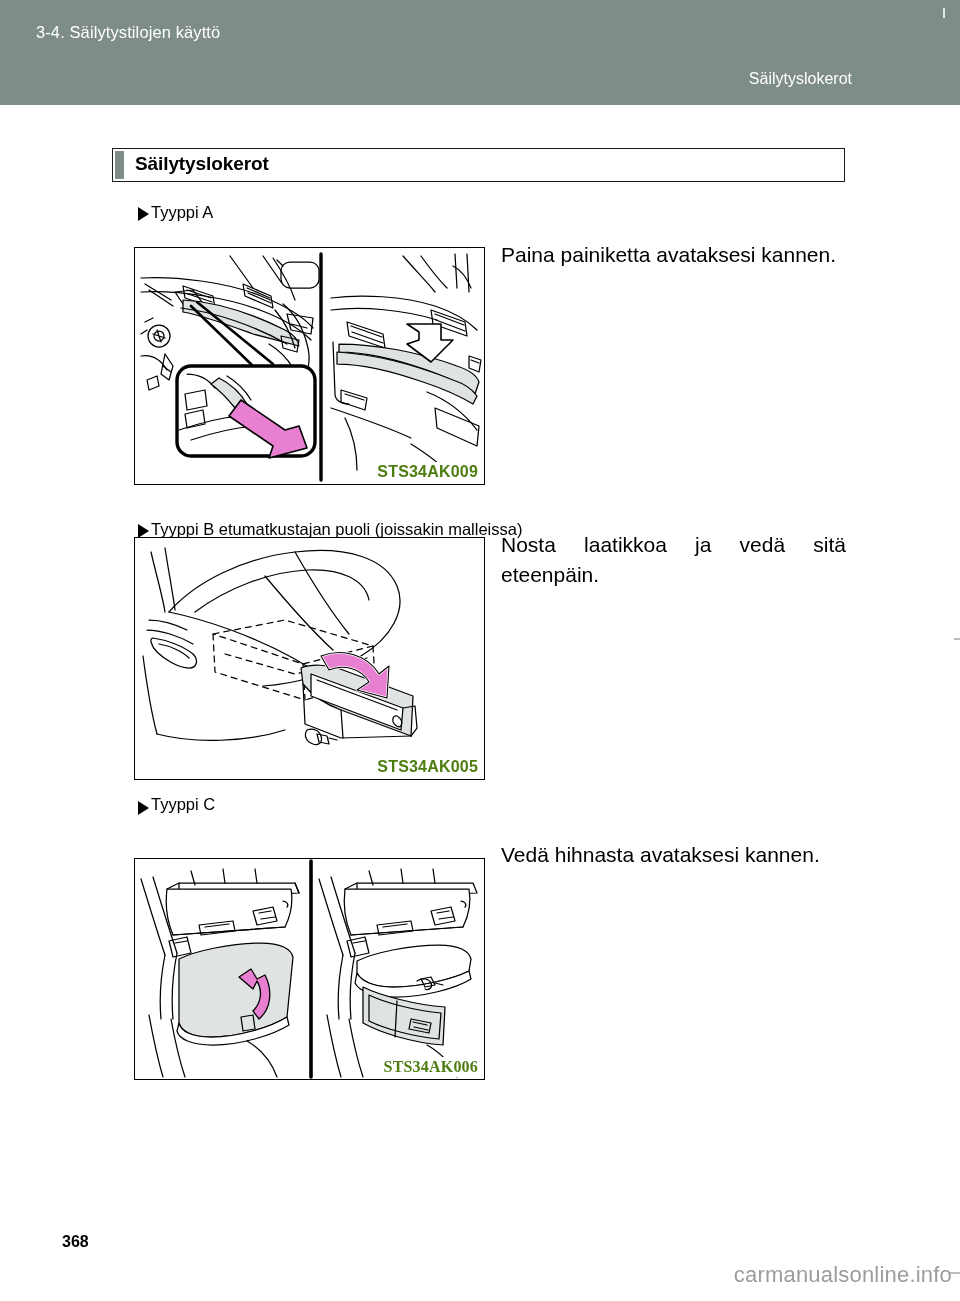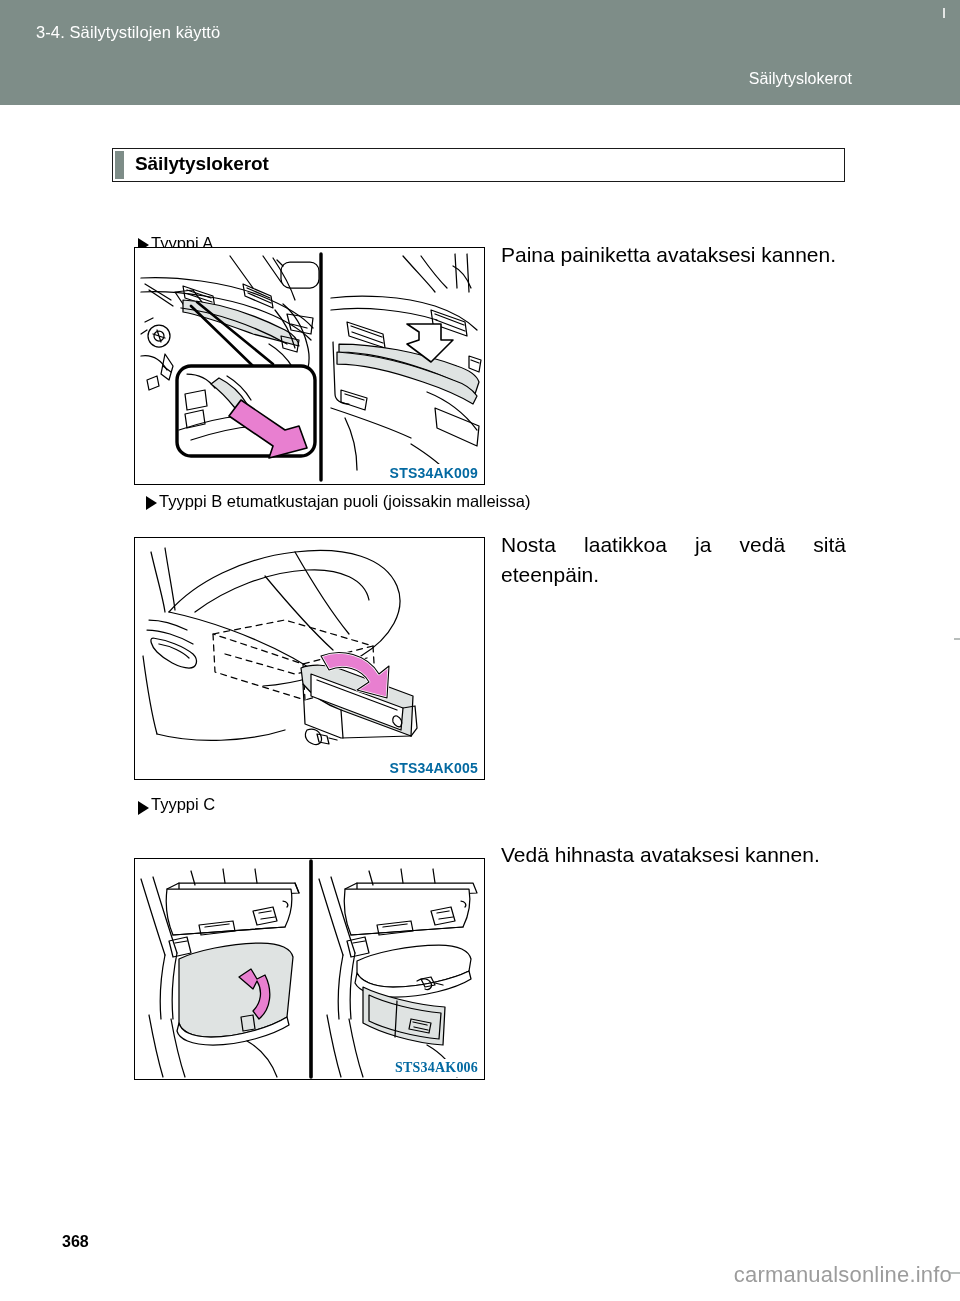--- a/index.html
+++ b/index.html
@@ -94,23 +94,23 @@
     position: absolute;
     left: 134px;
     border: 1.3px solid #000;
     background: #fff;
     box-sizing: border-box;
     overflow: hidden;
   }
   .fig-caption {
     position: absolute;
     right: 3px; bottom: 2px;
-    font-size: 14px;
+    font-size: 16px;
     font-weight: bold;
-    color: #0369a1;
+    color: #4d7c0f;
     background: #fff;
     padding: 1px 3px;
     letter-spacing: 0.2px;
     white-space: nowrap;
   }
   .body-text {
     position: absolute;
     left: 501px;
     width: 345px;
     font-size: 21px;
@@ -151,21 +151,21 @@
   <div class="header-section">Säilytyslokerot</div>
   <div class="header-tick"></div>
 </div>
 
 <div class="title-box">
   <div class="accent-bar"></div>
   <div class="title-text">Säilytyslokerot</div>
 </div>
 
 <div class="section">
-  <div class="sec-head" style="top:203px;margin-top:31px;">
+  <div class="sec-head" style="top:203px;">
     <span class="tri"></span>
     <span>Tyyppi A</span>
   </div>
 
   <div class="figure-box" style="top:247px; width:351px; height:238px;">
     <svg viewBox="0 0 351 238" width="351" height="238">
       <g fill="none" stroke="#000" stroke-width="1.25" stroke-linejoin="round" stroke-linecap="round">
 
         <line x1="186" y1="6" x2="186" y2="232" stroke-width="3.4"></line>
 
@@ -252,21 +252,21 @@
         <path d="M210 170 C218 186 222 204 222 222"></path>
       </g>
     </svg>
     <div class="fig-caption">STS34AK009</div>
   </div>
 
   <div class="body-text" style="top:240px;">Paina painiketta avataksesi kannen.</div>
 </div>
 
 <div class="section">
-  <div class="sec-head" style="top:492px;margin-left:8px;">
+  <div class="sec-head" style="top:520px;">
     <span class="tri"></span>
     <span>Tyyppi B etumatkustajan puoli (joissakin malleissa)</span>
   </div>
 
   <div class="figure-box" style="top:537px; width:351px; height:243px;">
     <svg viewBox="0 0 351 243" width="351" height="243">
       <g fill="none" stroke="#000" stroke-width="1.25" stroke-linejoin="round" stroke-linecap="round">
 
         <path d="M16 14 C22 40 28 60 30 74"></path>
         <path d="M30 10 C34 36 38 56 40 72"></path>

